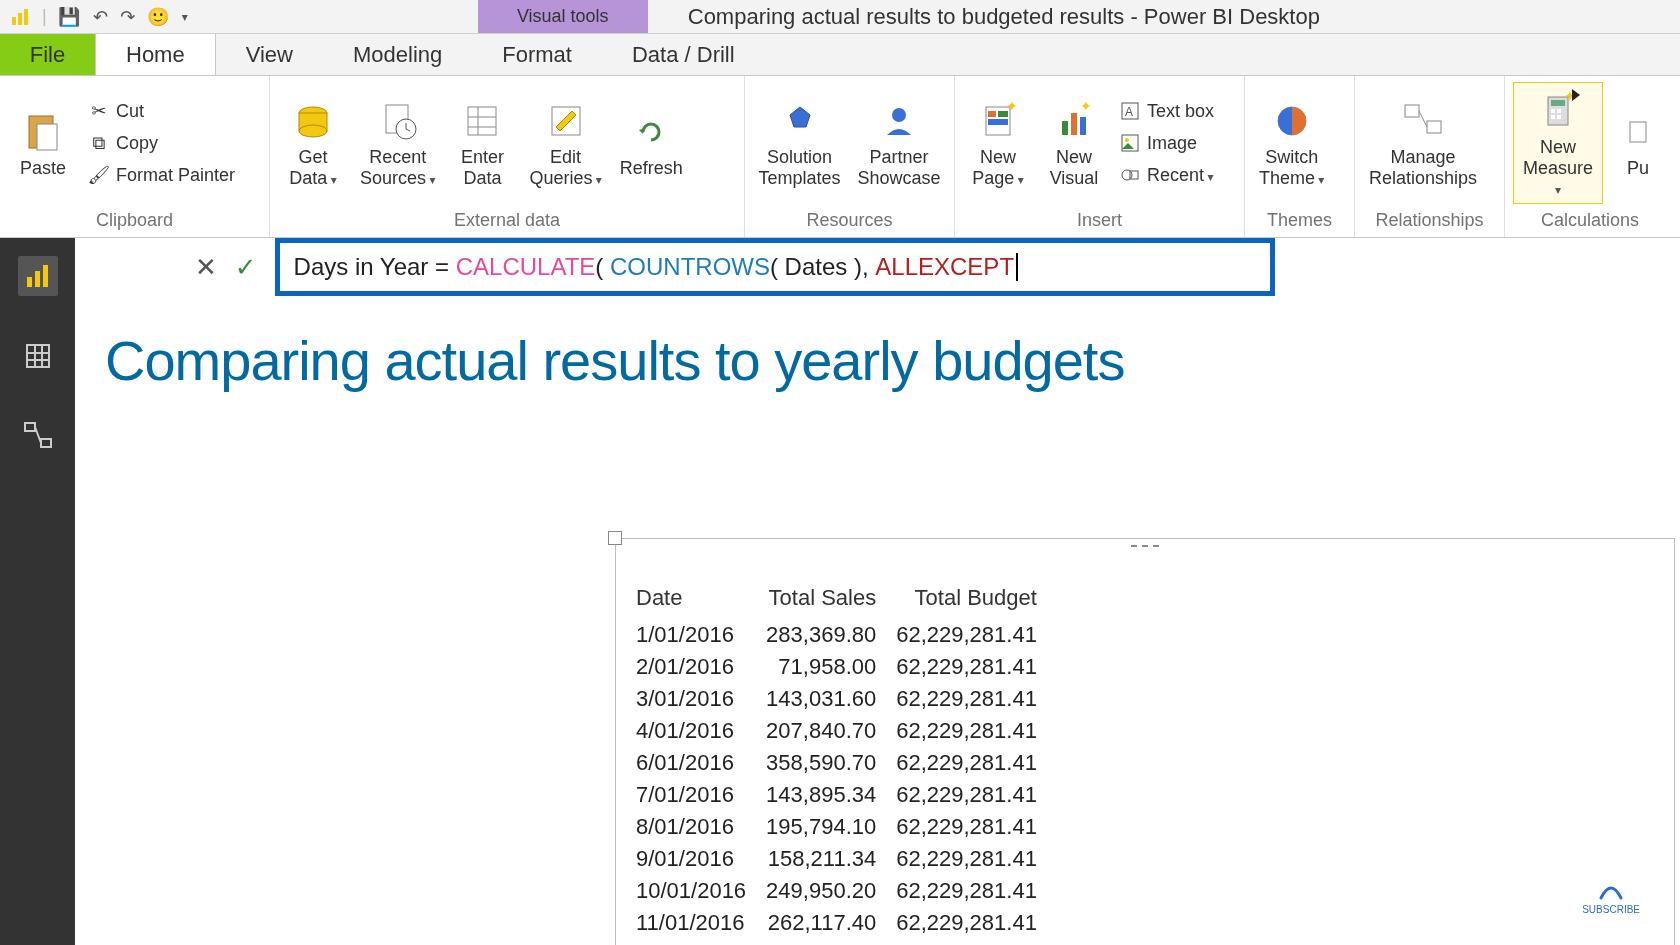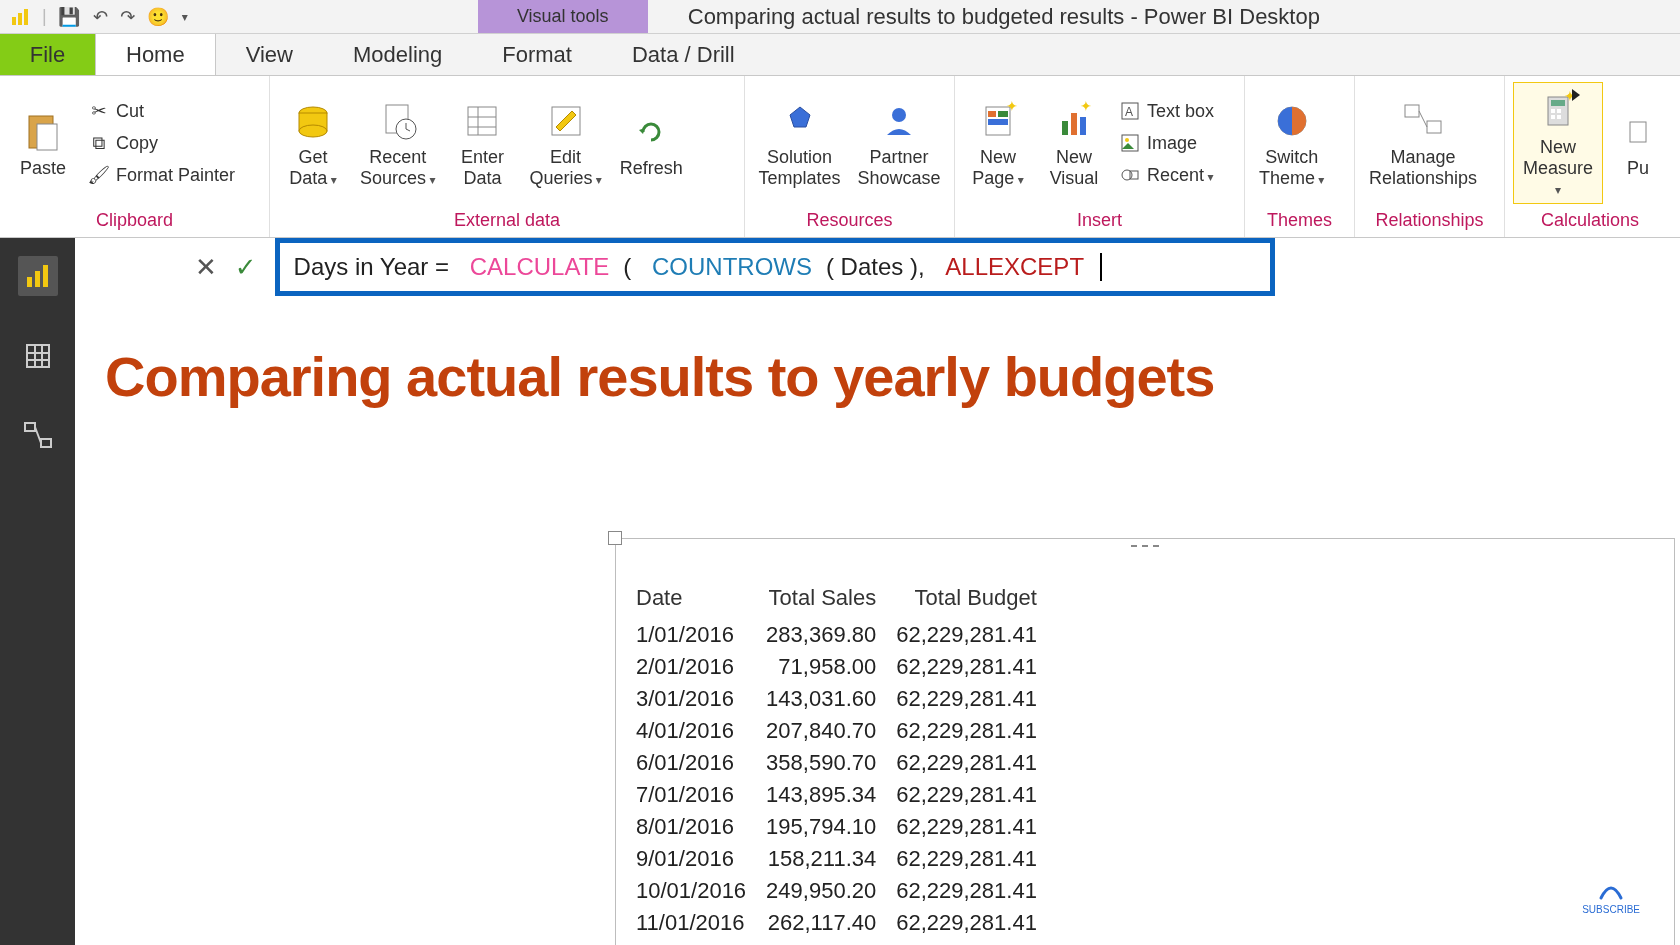--- a/index.html
+++ b/index.html
@@ -15,21 +15,21 @@
 
 .menutabs { height: 42px; display: flex; align-items: stretch; background: #f3f3f3; border-bottom: 1px solid #c8c8c8; }
 .menutabs .tab { padding: 0 30px; display: flex; align-items: center; font-size: 22px; color: #333; }
 .menutabs .file { background: #84cc16; color: #333; width: 95px; justify-content: center; }
 .menutabs .active { background: #fff; border-left: 1px solid #c8c8c8; border-right: 1px solid #c8c8c8; }
 
 
 .ribbon { height: 162px; background: #fff; border-bottom: 1px solid #c8c8c8; display: flex; align-items: stretch; }
 .ribbon-group { border-right: 1px solid #e0e0e0; display: flex; flex-direction: column; padding: 4px 8px 0; }
 .ribbon-group .controls { flex: 1; display: flex; align-items: center; gap: 6px; }
-.ribbon-group .group-label { text-align: center; font-size: 18px; color: #be185d; padding: 4px 0 6px; }
+.ribbon-group .group-label { text-align: center; font-size: 18px; color: #737373; padding: 4px 0 6px; }
 .big-btn { display: flex; flex-direction: column; align-items: center; justify-content: flex-end; gap: 2px; min-width: 70px; padding: 4px 6px; cursor: default; }
 .big-btn .ico { width: 48px; height: 48px; display: flex; align-items: center; justify-content: center; }
 .big-btn .lbl { font-size: 18px; color: #333; text-align: center; line-height: 1.15; white-space: pre-line; }
 .big-btn.highlight { border: 1px solid #f2c811; background: #fffbe6; }
 .small-row { display: flex; align-items: center; gap: 6px; font-size: 18px; color: #333; padding: 2px 4px; }
 .small-row .ico { width: 22px; height: 22px; display: flex; align-items: center; justify-content: center; }
 .stack { display: flex; flex-direction: column; gap: 6px; }
 
 svg { display: block; }
 
@@ -37,29 +37,29 @@
 .workspace { display: flex; height: calc(945px - 34px - 42px - 162px); }
 .leftnav { width: 75px; background: #333; display: flex; flex-direction: column; align-items: center; padding-top: 18px; gap: 40px; }
 .leftnav .nav-item { width: 40px; height: 40px; display: flex; align-items: center; justify-content: center; }
 .leftnav .nav-item.active { background: #555; border-radius: 2px; }
 
 .main { flex: 1; position: relative; background: #fff; }
 
 
 .formula-wrap { position: absolute; left: 120px; top: 0; right: 200px; height: 58px; display: flex; align-items: center; gap: 18px; }
 .formula-icons { display: flex; gap: 18px; font-size: 26px; color: #555; }
-.formula-box { flex: 0 0 1000px; height: 58px; border: 5px solid #0b64c0; background: #fff; display: flex; align-items: center; padding: 0 14px; font-family: Consolas, monospace; font-size: 24px; color: #222; white-space: pre; gap: 14px; }
+.formula-box { flex: 0 0 1000px; height: 58px; border: 5px solid #0b64c0; background: #fff; display: flex; align-items: center; padding: 0 14px; font-family: Consolas, monospace; font-size: 24px; color: #222; white-space: pre; }
 .formula-box .fn1 { color: #ec4899; }
 .formula-box .fn2 { color: #1f7db5; }
 .formula-box .fn3 { color: #b91c1c; }
 .cursor { display: inline-block; width: 2px; height: 28px; background: #000; vertical-align: middle; margin-left: 2px; }
 
 
 .report { position: absolute; left: 30px; top: 90px; right: 30px; bottom: 0; }
-.report-title { font-size: 56px; font-weight: 700; color: #c2410c; letter-spacing: -1px; margin-top: 16px; }
+.report-title { font-size: 56px; font-weight: 400; color: #0369a1; letter-spacing: -1px; }
 
 .table-visual { position: absolute; left: 510px; top: 210px; width: 1060px; border: 1px solid #bdbdbd; background: #fff; }
 .table-visual .handle-top { position: absolute; left: -8px; top: -8px; width: 14px; height: 14px; background: #fff; border: 1px solid #888; }
 .table-visual .drag-grip { position: absolute; top: 6px; left: 50%; transform: translateX(-50%); width: 28px; height: 6px; display: flex; justify-content: space-between; }
 .table-visual .drag-grip span { width: 6px; height: 2px; background: #888; display: block; }
 .table-inner { padding: 40px 20px 10px; }
 table.data { border-collapse: collapse; font-size: 22px; color: #222; }
 table.data th { text-align: left; font-weight: 400; color: #333; padding: 6px 20px 8px 0; }
 table.data th.num { text-align: right; }
 table.data td { padding: 3px 20px 3px 0; }

